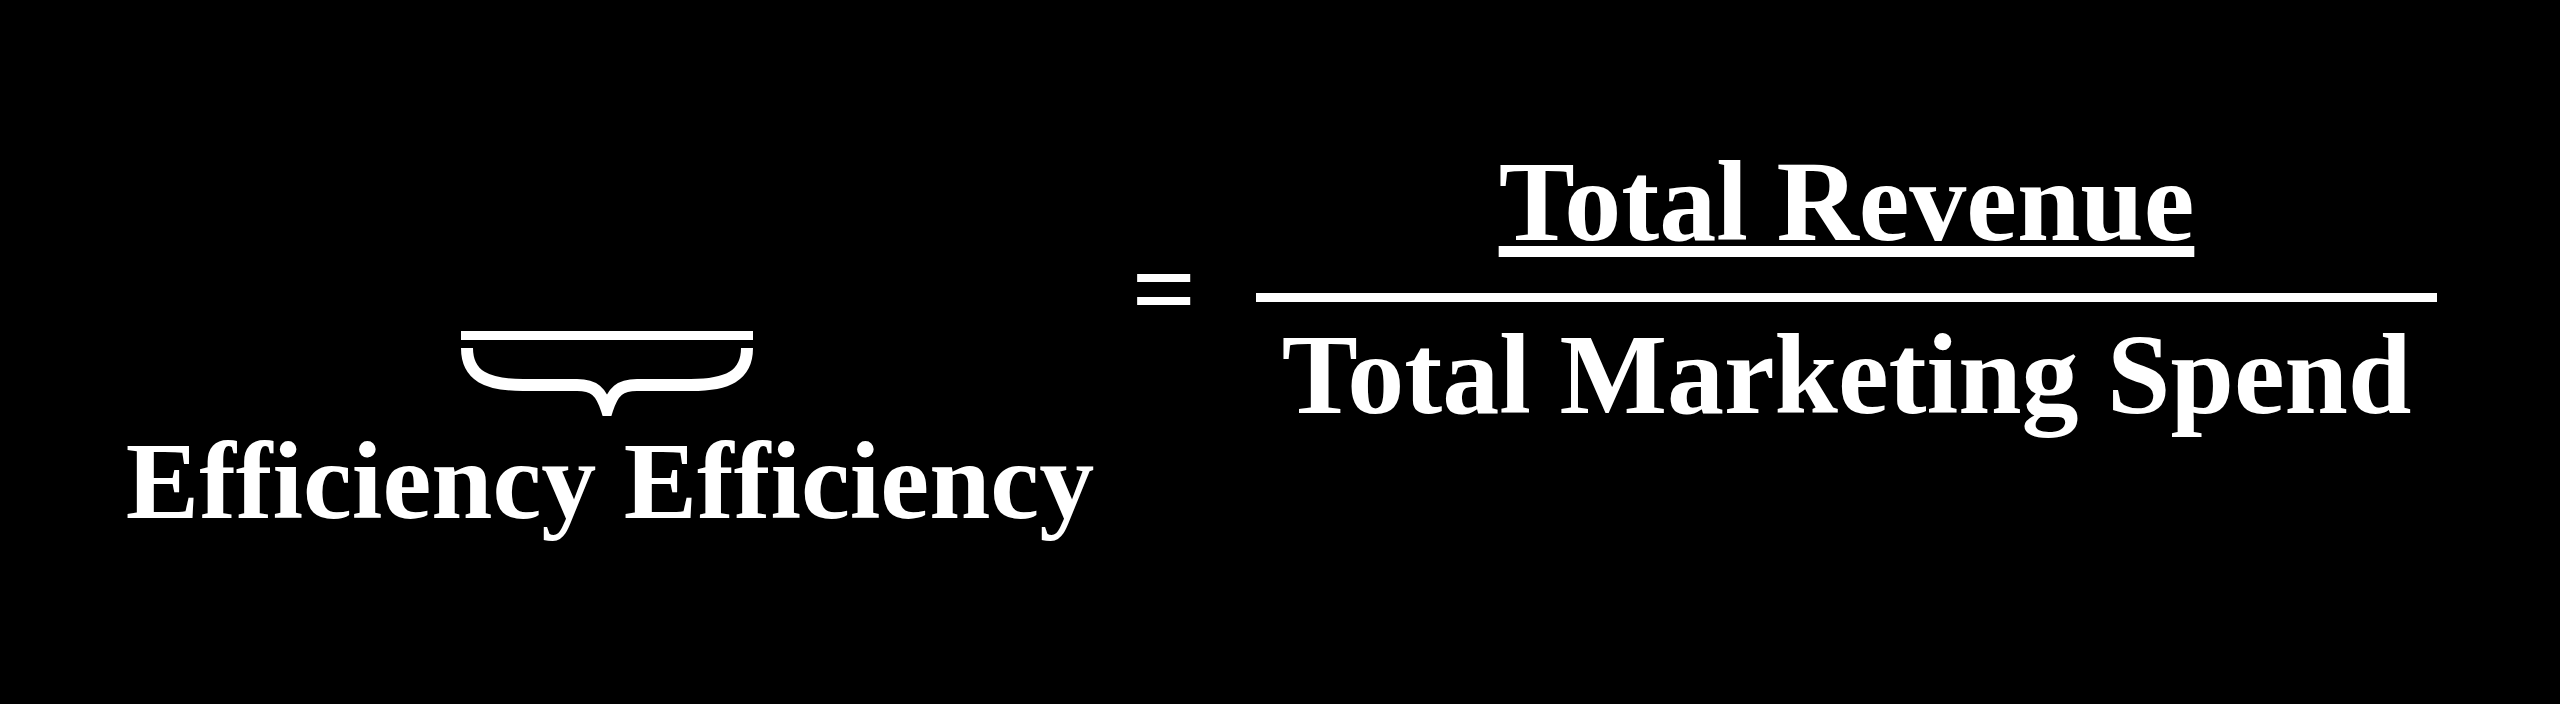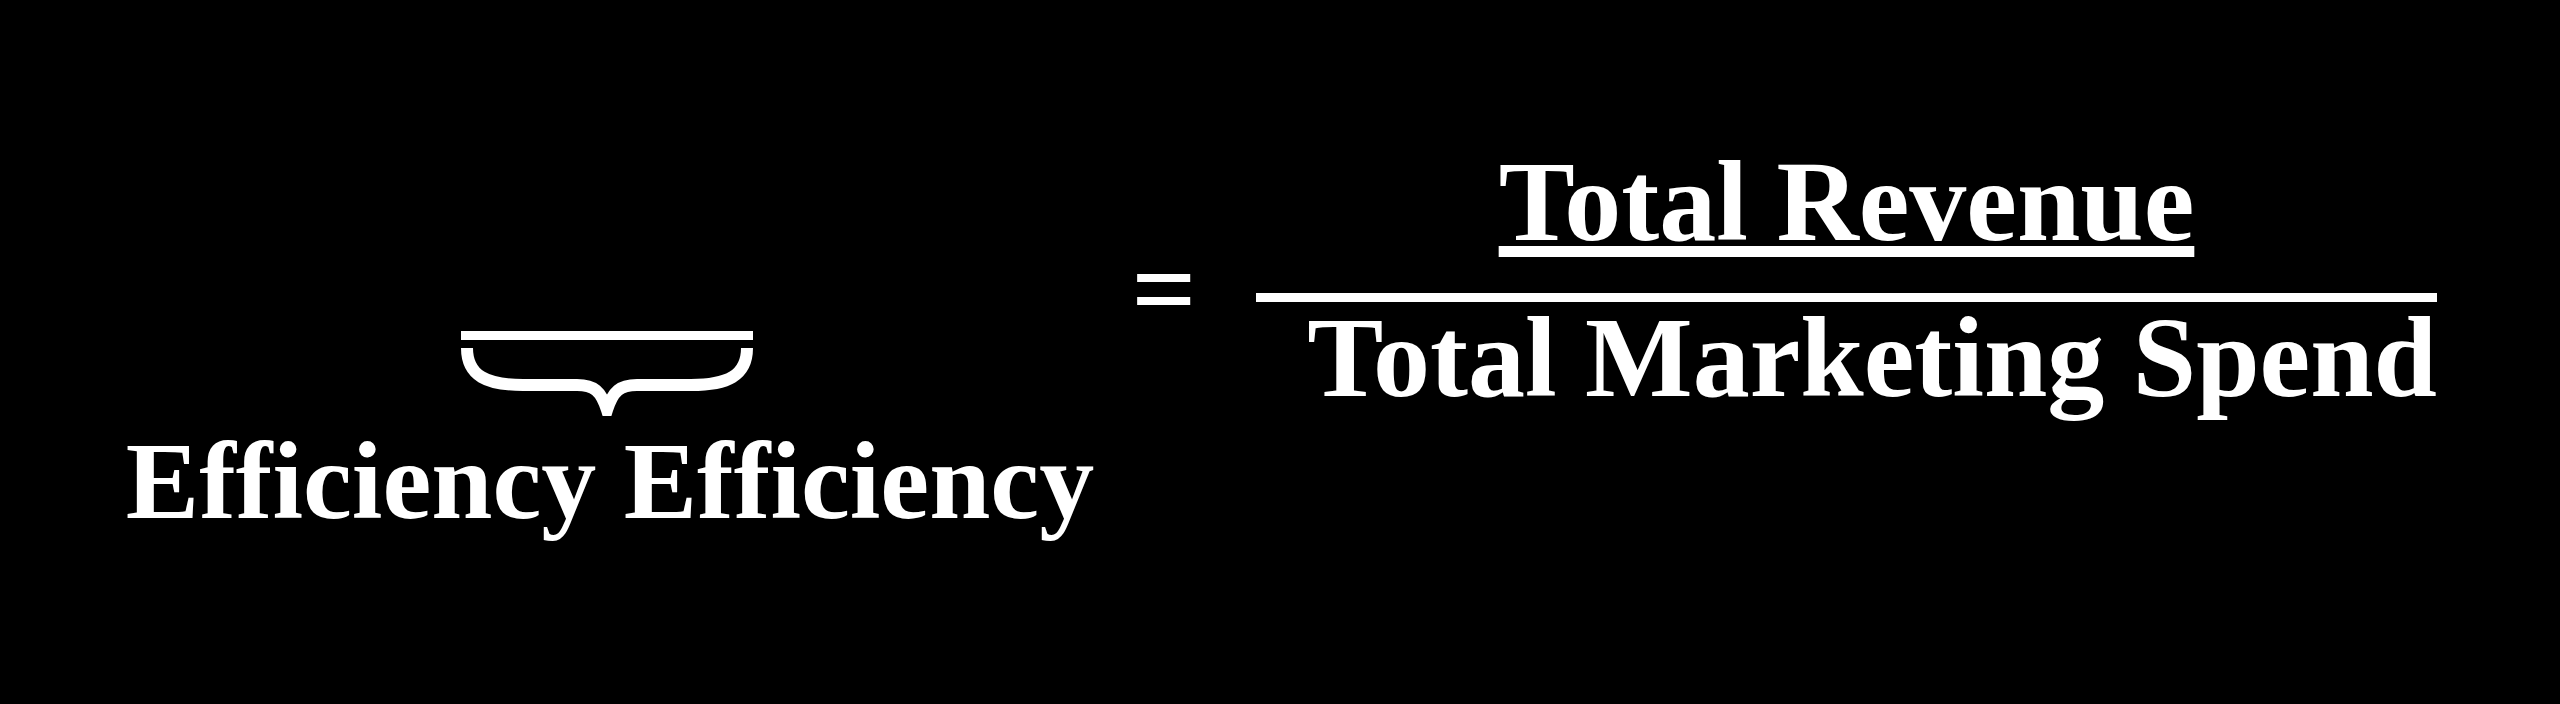--- a/index.html
+++ b/index.html
@@ -45,22 +45,22 @@
   
   .fraction-numerator {
     left: 1256px; top: 145px; width: 1181px;
     font-size: 114px; text-align: center; text-decoration: underline;
   }
   .fraction-bar {
     left: 1256px; top: 293px; width: 1181px; height: 9px;
     background: #ffffff;
   }
   .fraction-denominator {
-    left: 1256px; top: 301px; width: 1181px;
-    font-size: 114px; text-align: right;
+    left: 1256px; top: 318px; width: 1181px;
+    font-size: 114px; text-align: center;
   }
 </style>
 </head>
 <body>
 
 <div class="canvas">
 
 
   <div class="abs mer-underline"></div>
 

